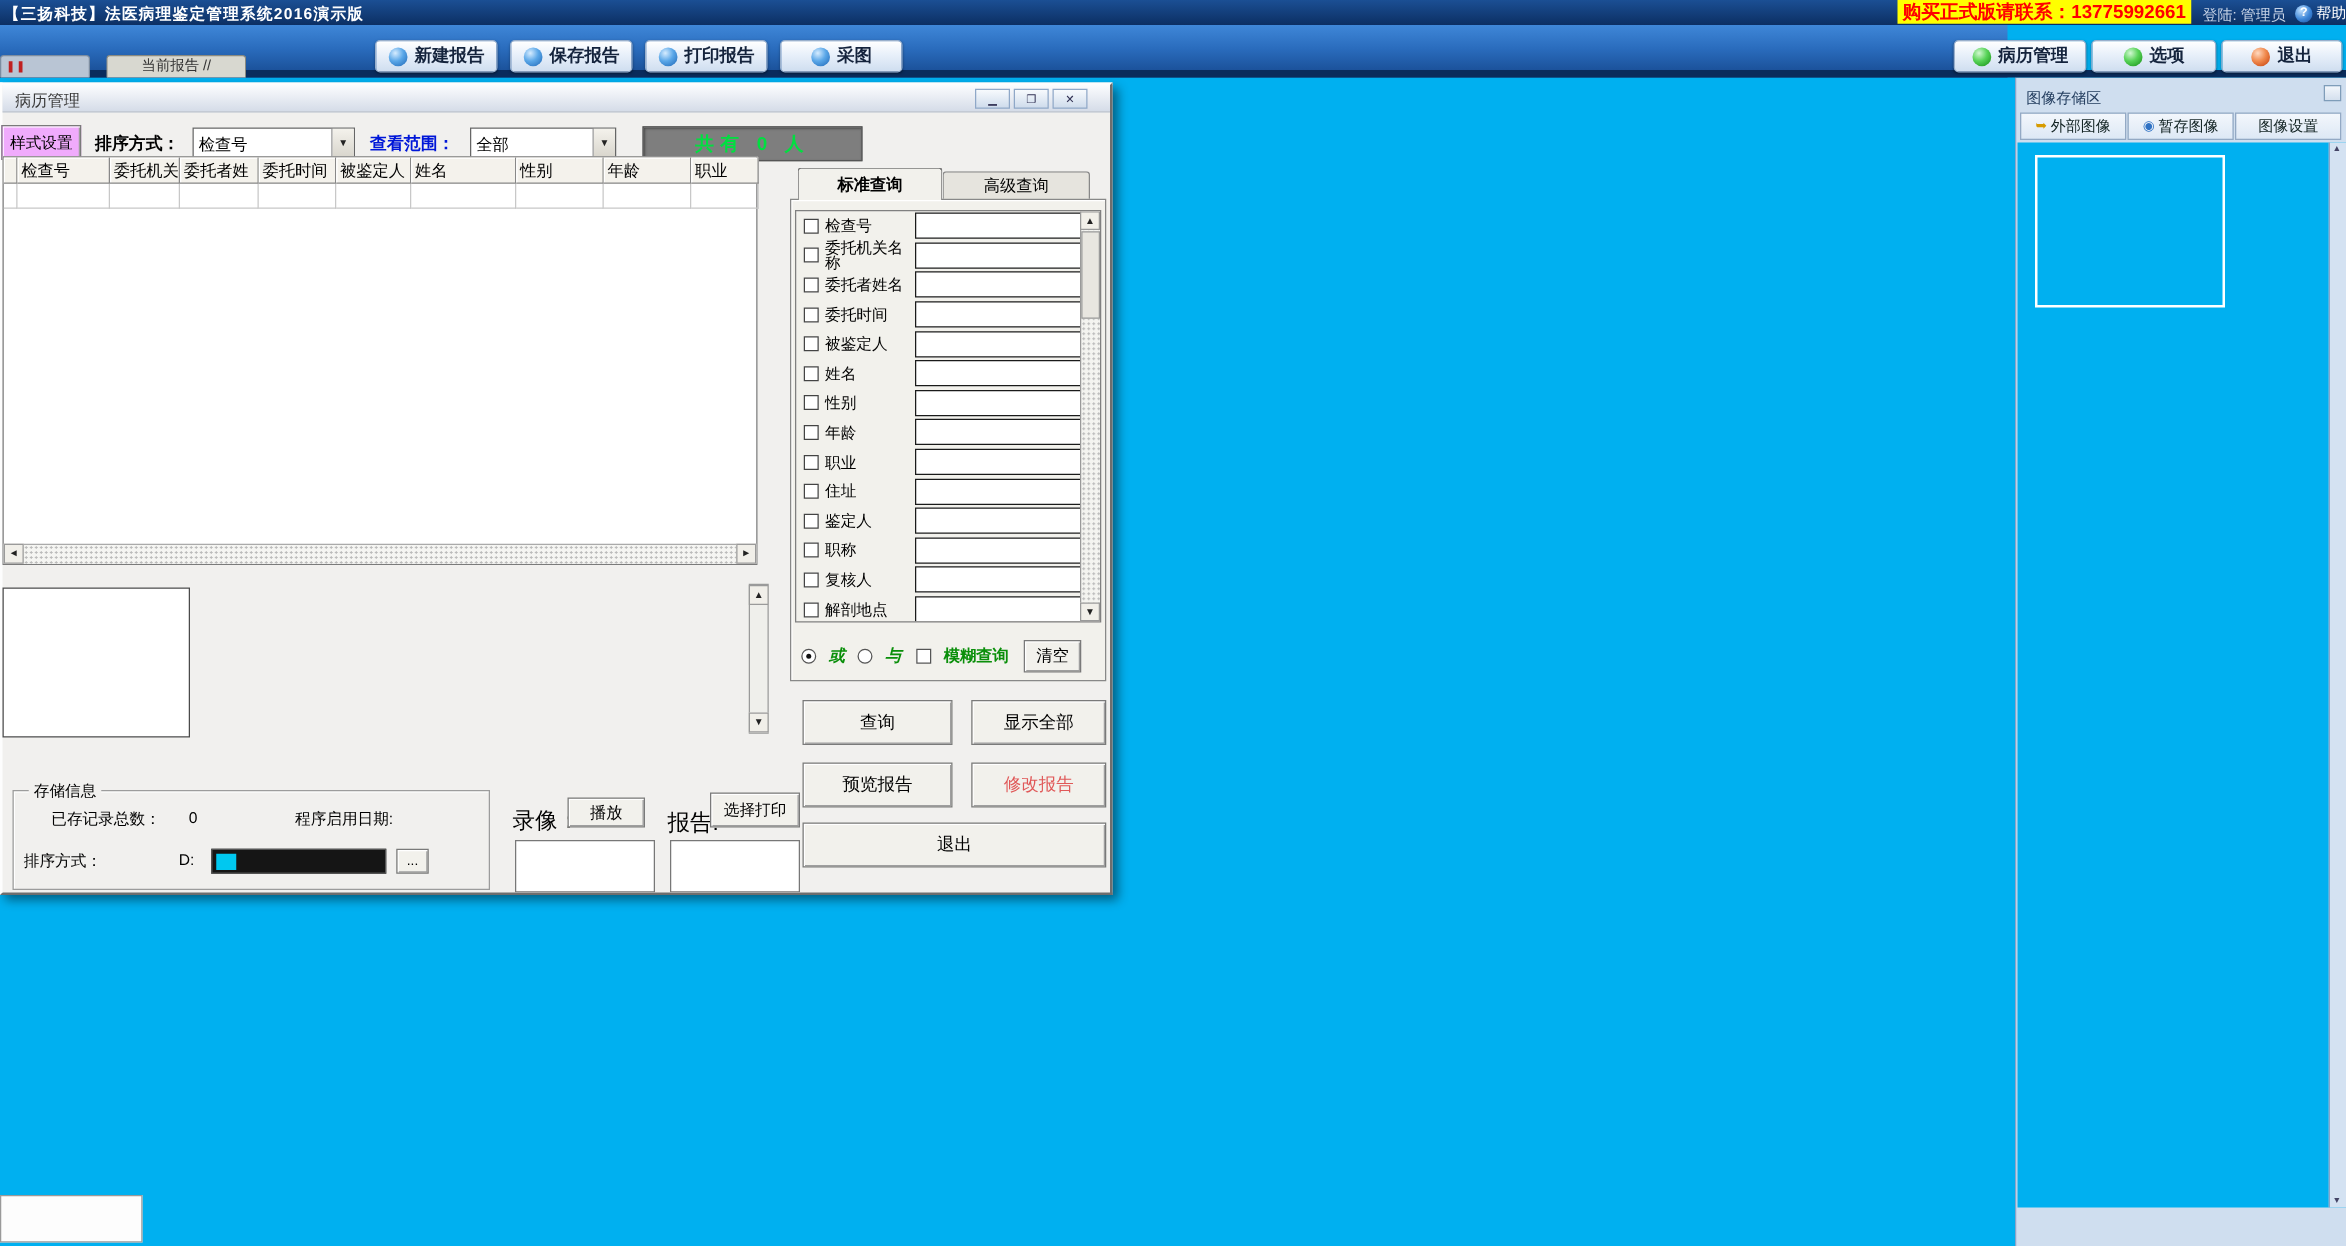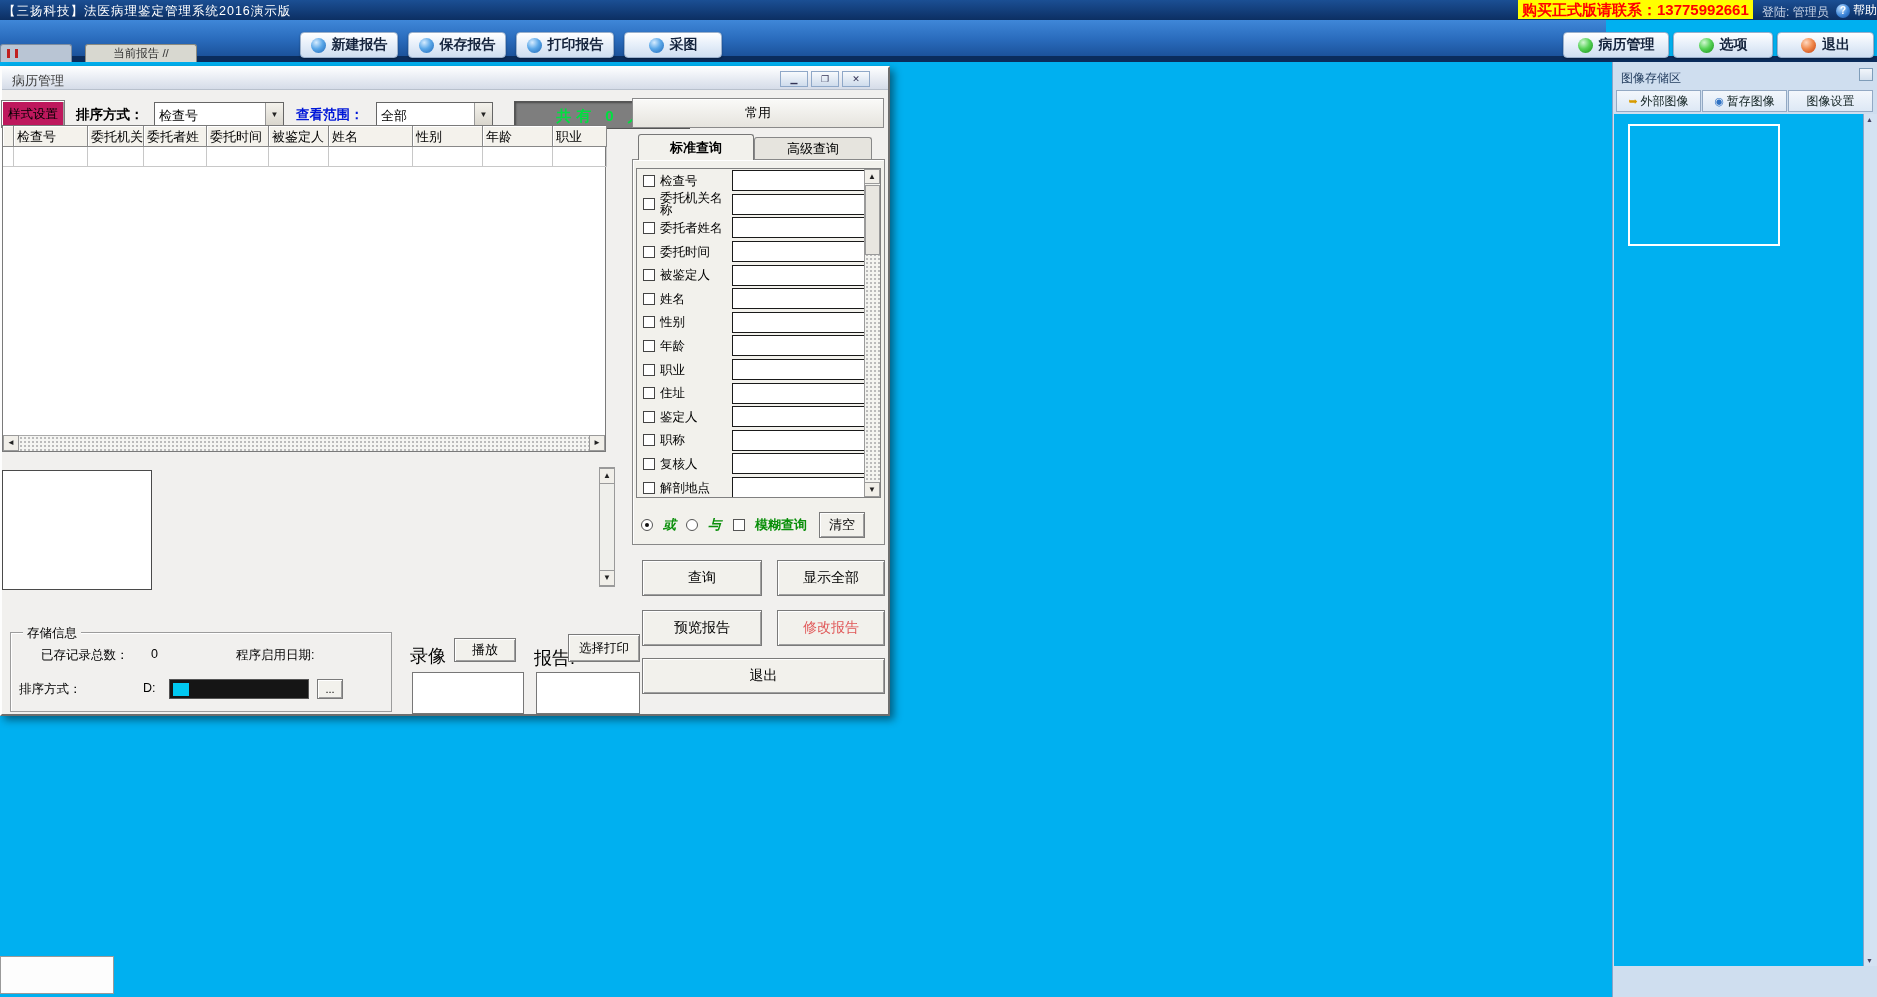--- a/index.html
+++ b/index.html
@@ -2,21 +2,21 @@
 <html><head>
 <meta charset="utf-8">
 <style>
   * { margin:0; padding:0; box-sizing:border-box; }
   html,body { width:1877px; height:997px; overflow:hidden; }
   body { font-family:"Liberation Sans", sans-serif; background:#00b0f0; position:relative; }
 
   
   .titlebar { position:absolute; left:0; top:0; width:1877px; height:20px;
     background:linear-gradient(180deg,#1b4f94,#0c2f63); z-index:50; }
-  .app-title { position:absolute; left:3px; top:3px; color:#fff; font-size:12.5px; font-weight:normal; letter-spacing:1px; }
+  .app-title { position:absolute; left:3px; top:3px; color:#fff; font-size:12.5px; font-weight:bold; letter-spacing:1px; }
   .promo { position:absolute; left:1518px; top:0; height:19px; line-height:19px; background:#ffff00;
     color:#ff0000; font-size:15px; font-weight:bold; padding:0 4px; }
   .login { position:absolute; left:1762px; top:4px; color:#c7d3e6; font-size:12px; }
   .help { position:absolute; left:1836px; top:2px; display:flex; align-items:center; gap:3px; color:#fff; font-size:12px; cursor:default; }
   .help-ico { width:14px; height:14px; border-radius:50%; background:radial-gradient(circle at 35% 30%,#bfe0ff,#3d86d8 55%,#1a4f9c);
     color:#fff; font-size:10px; font-weight:bold; text-align:center; line-height:14px; }
 
   
   .toolbar { position:absolute; left:0; top:20px; width:1606px; height:42px;
     background:linear-gradient(180deg,#3f87d8,#2a6cbd 45%,#16498f); z-index:40; }
@@ -47,21 +47,21 @@
   .dlg-title { position:absolute; left:0; top:0; width:100%; height:22px;
     background:linear-gradient(180deg,#fbfcfe,#d5dce8); border-bottom:1px solid #b8c0cc; }
   .dlg-title-text { position:absolute; left:10px; top:4px; font-size:13px; color:#3a3a3a; }
   .winbtns { position:absolute; left:778px; top:3px; display:flex; gap:3px; }
   .winbtn { width:28px; height:16px; background:linear-gradient(180deg,#f7fafd,#cfdcec); border:1px solid #8fa8c8;
     font-size:9px; color:#335; text-align:center; line-height:15px; cursor:default; }
 
   .btn3d { background:#f2f1ec; border:1px solid #7a7a7a; box-shadow:inset 1px 1px 0 #ffffff, inset -1px -1px 0 #9e9e9e;
     font-size:13px; color:#000; display:flex; align-items:center; justify-content:center; cursor:default; }
 
-  .style-btn { position:absolute; left:-1px; top:32px; width:64px; height:28px; background:#be185d; font-size:12.5px; }
+  .style-btn { position:absolute; left:-1px; top:32px; width:64px; height:28px; background:#f0abfc; font-size:12.5px; }
   .lbl-sort  { position:absolute; left:74px; top:38px; font-size:13.5px; font-weight:bold; color:#000; }
   .lbl-scope { position:absolute; left:294px; top:38px; font-size:13.5px; font-weight:bold; color:#0017d8; }
   .combo { position:absolute; top:34px; height:25px; background:#fff; border:1px solid #666; font-size:13px; }
   .combo .val { position:absolute; left:4px; top:4px; }
   .combo .drop { position:absolute; right:0; top:0; width:18px; height:100%; background:linear-gradient(180deg,#f4f2ec,#d8d5cc);
     border-left:1px solid #999; text-align:center; font-size:8px; line-height:23px; color:#222; }
   .combo1 { left:152px; width:130px; }
   .combo2 { left:374px; width:117px;padding-left:39px; }
   .countbox { position:absolute; left:512px; top:33px; width:176px; height:28px; background:#7e7e7e;
     border:1px solid #555; box-shadow:inset 1px 1px 2px #4a4a4a; color:#00e040; font-size:15px; font-weight:bold;
@@ -221,21 +221,20 @@
   <div class="combo combo1">
     <span class="val">检查号</span>
     <span class="drop">▼</span>
   </div>
   <span class="lbl-scope">查看范围：</span>
   <div class="combo combo2">
     <span class="val">全部</span>
     <span class="drop">▼</span>
   </div>
   <div class="countbox">共有 0 人</div>
-  <div class="btn3d common-btn">常用</div>
 
   <div class="grid">
     <div class="ghead">
       <span class="gcell" style="width:11px"></span>
       <span class="gcell" style="width:74px">检查号</span>
       <span class="gcell" style="width:56px">委托机关</span>
       <span class="gcell" style="width:63px">委托者姓</span>
       <span class="gcell" style="width:62px">委托时间</span>
       <span class="gcell" style="width:60px">被鉴定人</span>
       <span class="gcell" style="width:84px">姓名</span>

